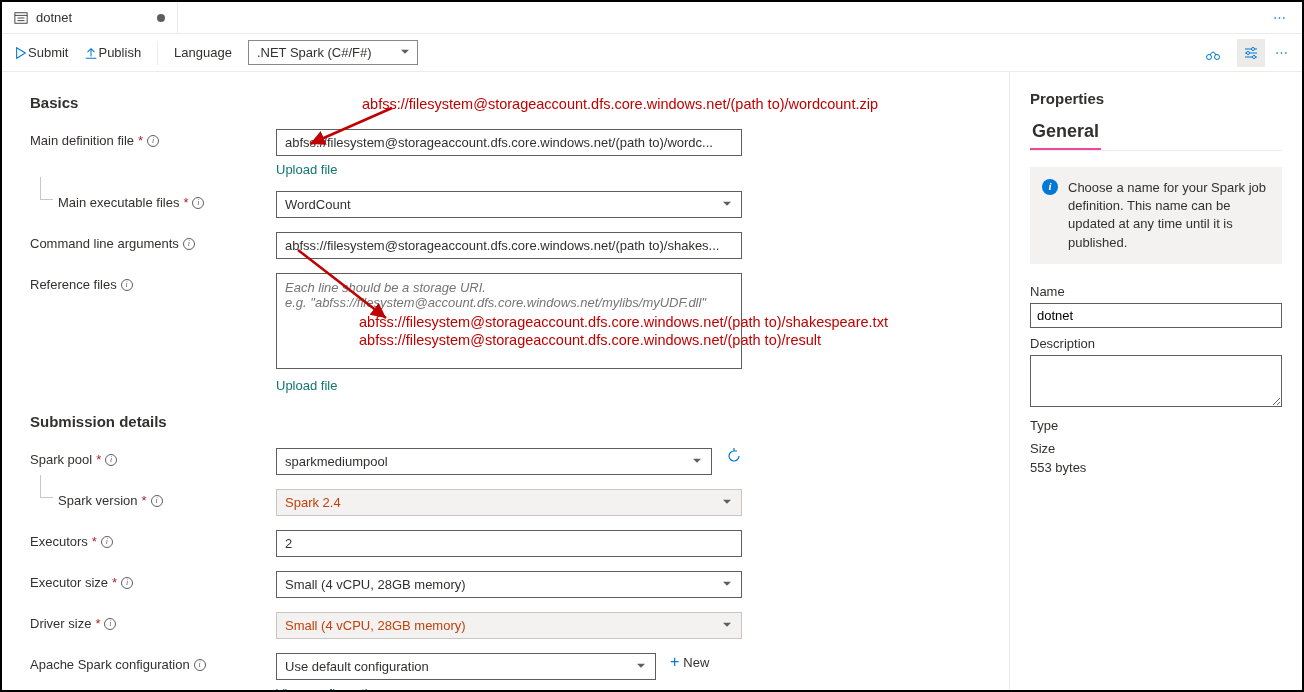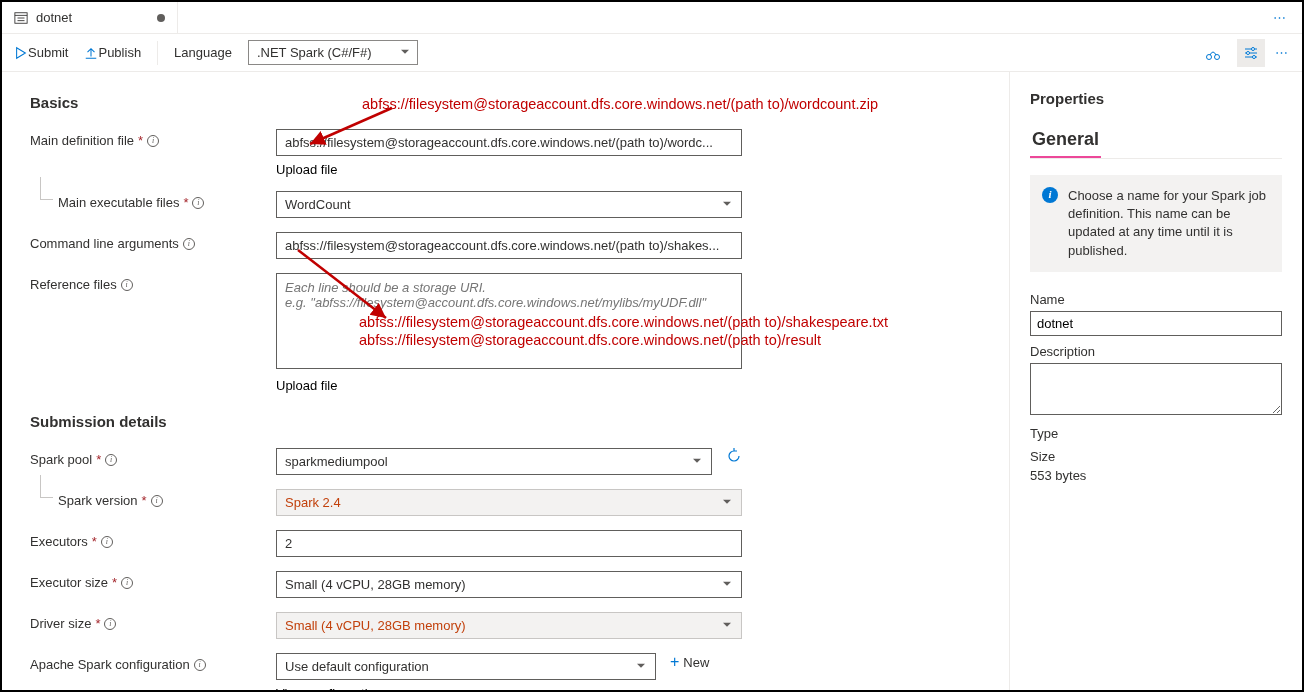--- a/index.html
+++ b/index.html
@@ -27,26 +27,26 @@
 .label-col { width: 246px; padding-top: 4px; display: flex; align-items: center; gap: 4px; }
 .label-col.indent { padding-left: 28px; position: relative; }
 .label-col.indent::before { content: ""; position: absolute; left: 10px; top: -14px; width: 12px; height: 22px; border-left: 1px solid #c8c6c4; border-bottom: 1px solid #c8c6c4; }
 .req { color: #a4262c; }
 .info-icon { width: 12px; height: 12px; border: 1px solid #605e5c; border-radius: 50%; display: inline-flex; align-items: center; justify-content: center; font-size: 8px; color: #605e5c; font-style: italic; font-family: serif; }
 .ctrl-col { flex: 1; max-width: 466px; }
 .txt-input { width: 100%; border: 1px solid #605e5c; padding: 5px 8px; font-size: 13px; font-family: inherit; color: #323130; overflow: hidden; white-space: nowrap; text-overflow: ellipsis; }
 .select-ctrl { width: 100%; border: 1px solid #605e5c; padding: 5px 8px; font-size: 13px; position: relative; background: #fff; }
 .select-ctrl.disabled { background: #f3f2f1; color: #c2410c; border-color: #c8c6c4; }
 .select-ctrl::after { content: ""; position: absolute; right: 10px; top: 50%; transform: translateY(-40%); border: 4px solid transparent; border-top-color: #605e5c; }
-.link { color: #000000; font-size: 13px; margin-top: 6px; display: inline-block; cursor: pointer; }
+.link { color: #0f766e; font-size: 13px; margin-top: 6px; display: inline-block; cursor: pointer; }
 .textarea { width: 100%; min-height: 96px; border: 1px solid #605e5c; padding: 6px 8px; font-size: 13px; font-family: inherit; resize: none; color: #605e5c; font-style: italic; }
 .inline-extra { display: flex; align-items: flex-start; gap: 14px; }
 .refresh-icon svg { width: 16px; height: 16px; }
 .plus-new { display: flex; align-items: center; gap: 4px; color: #323130; cursor: pointer; }
-.side h3 { font-size: 15px; font-weight: 600; margin-bottom: 16px; }
+.side h3 { font-size: 15px; font-weight: 600; margin-bottom: 8px; }
 .tabbar { border-bottom: 1px solid #edebe9; margin-bottom: 16px; }
 .tabbtn { display: inline-block; padding: 6px 2px; font-size: 18px; border-bottom: 2px solid #ec4899; font-weight: 700; }
 .info-box { background: #f3f2f1; padding: 12px; display: flex; gap: 10px; margin-bottom: 20px; font-size: 13px; line-height: 1.4; }
 .info-circle { width: 16px; height: 16px; border-radius: 50%; background: #0078d4; color: #fff; font-weight: bold; display: flex; align-items: center; justify-content: center; font-size: 11px; flex-shrink: 0; font-style: italic; font-family: serif; }
 .prop-lbl { font-size: 13px; margin-bottom: 4px; margin-top: 8px; }
 .prop-input { width: 100%; border: 1px solid #605e5c; padding: 4px 6px; font-size: 13px; }
 .prop-area { width: 100%; height: 52px; border: 1px solid #605e5c; }
 .annot { position: absolute; color: #c00000; font-size: 14.5px; pointer-events: none; white-space: nowrap; }
 .arrow-svg { position: absolute; pointer-events: none; }
 </style>

